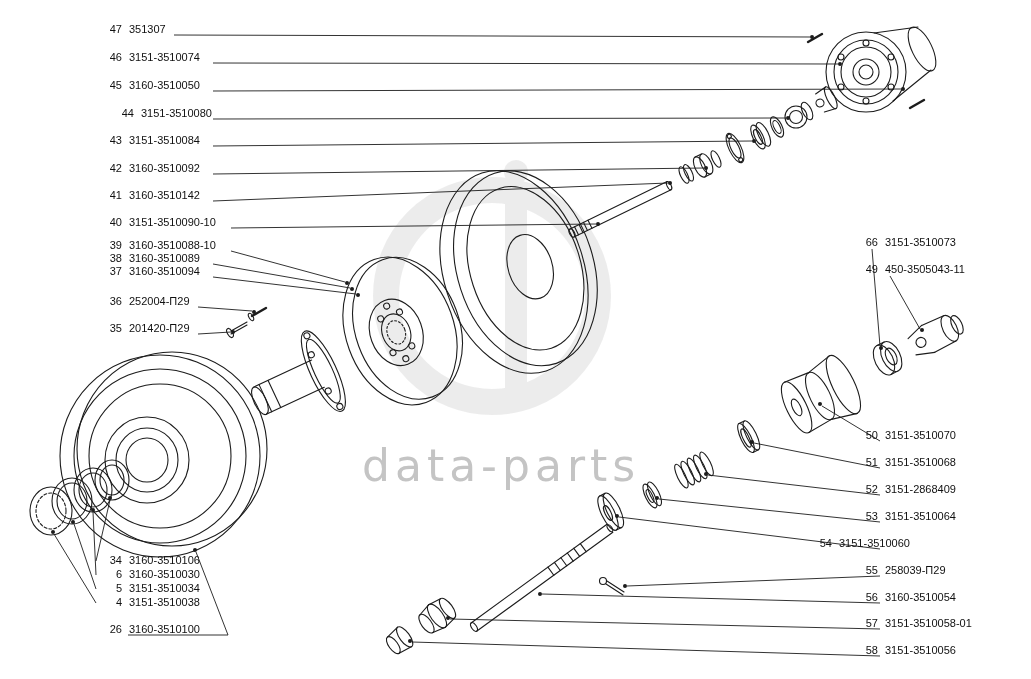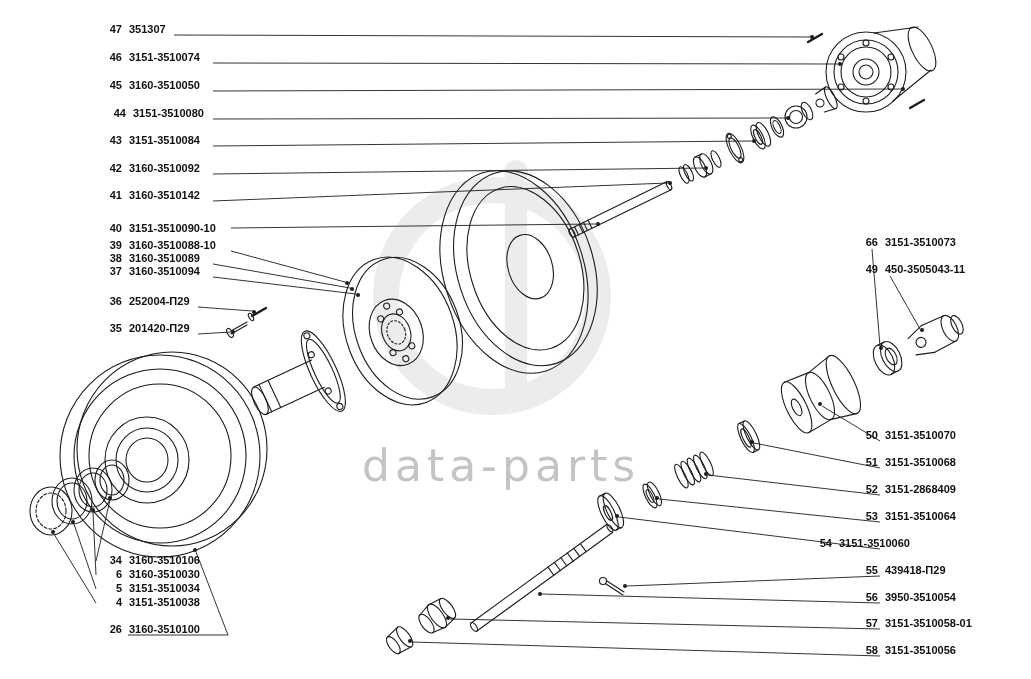--- a/index.html
+++ b/index.html
@@ -6,21 +6,21 @@
   .stage{position:relative;width:1031px;height:679px;background:#ffffff;overflow:hidden;
          font-family:"Liberation Sans",sans-serif;}
   svg.diagram{position:absolute;left:0;top:0;}
   .draw ellipse,.draw circle,.draw line,.draw path,.draw polyline{
       stroke:#1c1c1c;fill:none;stroke-width:1.1;stroke-linecap:round;}
   .draw .thick{stroke-width:2.4;}
   .leaders line,.leaders polyline,.leaders path{stroke:#1c1c1c;fill:none;stroke-width:0.9;}
   .dots circle{fill:#1c1c1c;stroke:none;}
   .wm{opacity:0.55;}
   .wm-text{font-family:"DejaVu Sans",sans-serif;fill:#c4c4c4;letter-spacing:5px;font-size:44px;}
-  .lbl{position:absolute;display:flex;align-items:flex-start;font-weight:bold;font-size:11px;
+  .lbl{position:absolute;display:flex;align-items:flex-start;font-weight:normal;font-size:11px;
        color:#101010;white-space:nowrap;line-height:11px;}
   .lbl .num{display:inline-block;width:24px;text-align:right;margin-right:7px;}
 </style>
 </head>
 <body>
 
 <div class="stage">
 
 <svg class="diagram" width="1031" height="679" viewBox="0 0 1031 679">
 
@@ -328,37 +328,37 @@
       <span class="part">351307</span>
     </div>
 <div class="lbl" style="top:52px;left:98px">
       <span class="num">46</span>
       <span class="part">3151-3510074</span>
     </div>
 <div class="lbl" style="top:80px;left:98px">
       <span class="num">45</span>
       <span class="part">3160-3510050</span>
     </div>
-<div class="lbl" style="top:108px;left:102px">
+<div class="lbl" style="top:108px;left:110px">
       <span class="num">44</span>
       <span class="part">3151-3510080</span>
     </div>
 <div class="lbl" style="top:135px;left:98px">
       <span class="num">43</span>
       <span class="part">3151-3510084</span>
     </div>
 <div class="lbl" style="top:163px;left:98px">
       <span class="num">42</span>
       <span class="part">3160-3510092</span>
     </div>
 <div class="lbl" style="top:190px;left:98px">
       <span class="num">41</span>
       <span class="part">3160-3510142</span>
     </div>
-<div class="lbl" style="top:223px;left:98px">
+<div class="lbl" style="top:217px;left:98px">
       <span class="num">40</span>
       <span class="part">3151-3510090-10</span>
     </div>
 <div class="lbl" style="top:240px;left:98px">
       <span class="num">39</span>
       <span class="part">3160-3510088-10</span>
     </div>
 <div class="lbl" style="top:253px;left:98px">
       <span class="num">38</span>
       <span class="part">3160-3510089</span>
@@ -420,25 +420,25 @@
 <div class="lbl" style="top:511px;left:854px">
       <span class="num">53</span>
       <span class="part">3151-3510064</span>
     </div>
 <div class="lbl" style="top:538px;left:808px">
       <span class="num">54</span>
       <span class="part">3151-3510060</span>
     </div>
 <div class="lbl" style="top:565px;left:854px">
       <span class="num">55</span>
-      <span class="part">439418-П29</span>
+      <span class="part">258039-П29</span>
     </div>
 <div class="lbl" style="top:592px;left:854px">
       <span class="num">56</span>
-      <span class="part">3950-3510054</span>
+      <span class="part">3160-3510054</span>
     </div>
 <div class="lbl" style="top:618px;left:854px">
       <span class="num">57</span>
       <span class="part">3151-3510058-01</span>
     </div>
 <div class="lbl" style="top:645px;left:854px">
       <span class="num">58</span>
       <span class="part">3151-3510056</span>
     </div>
 

